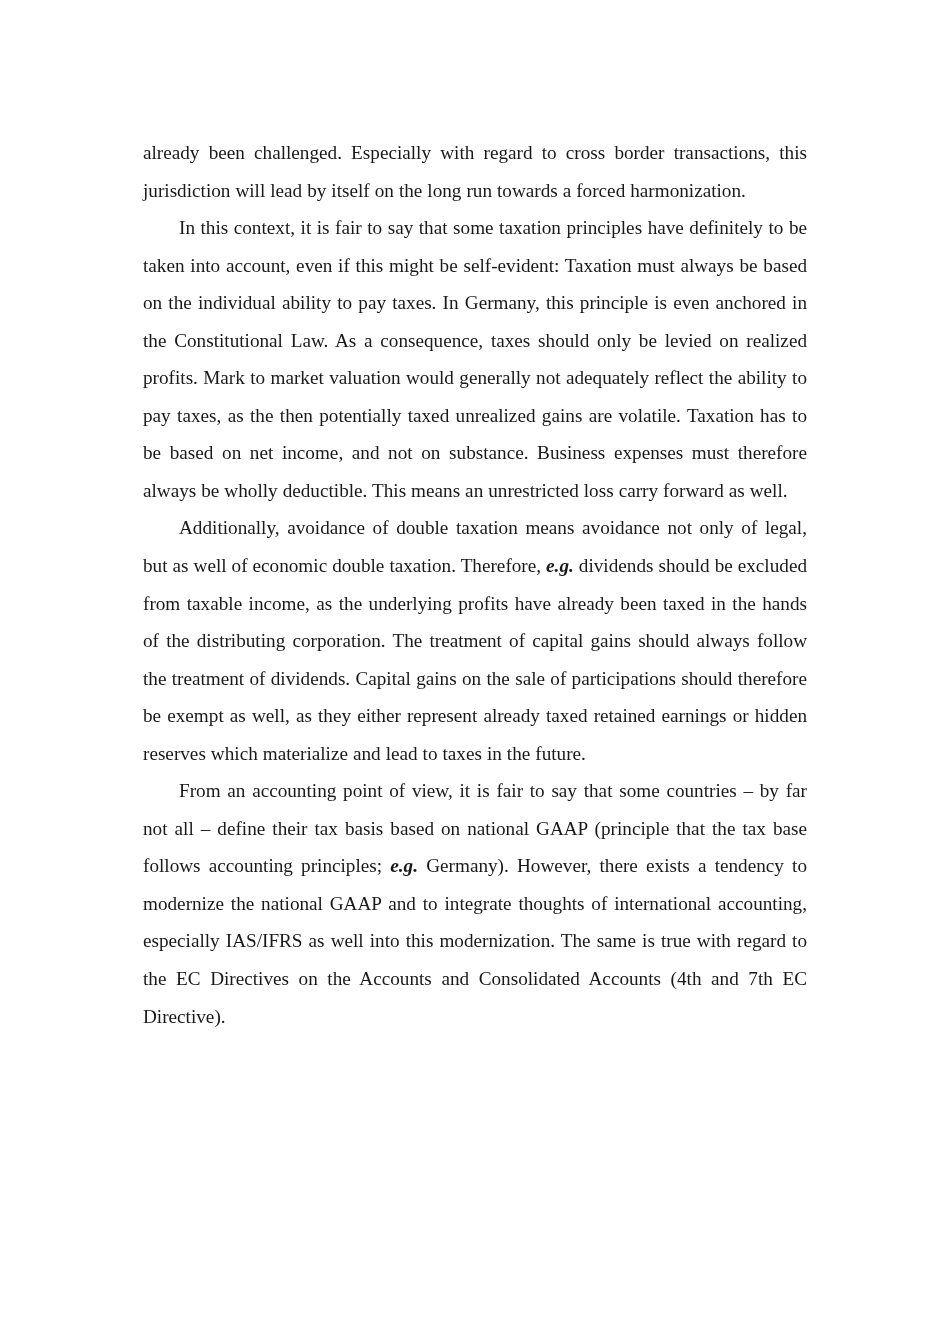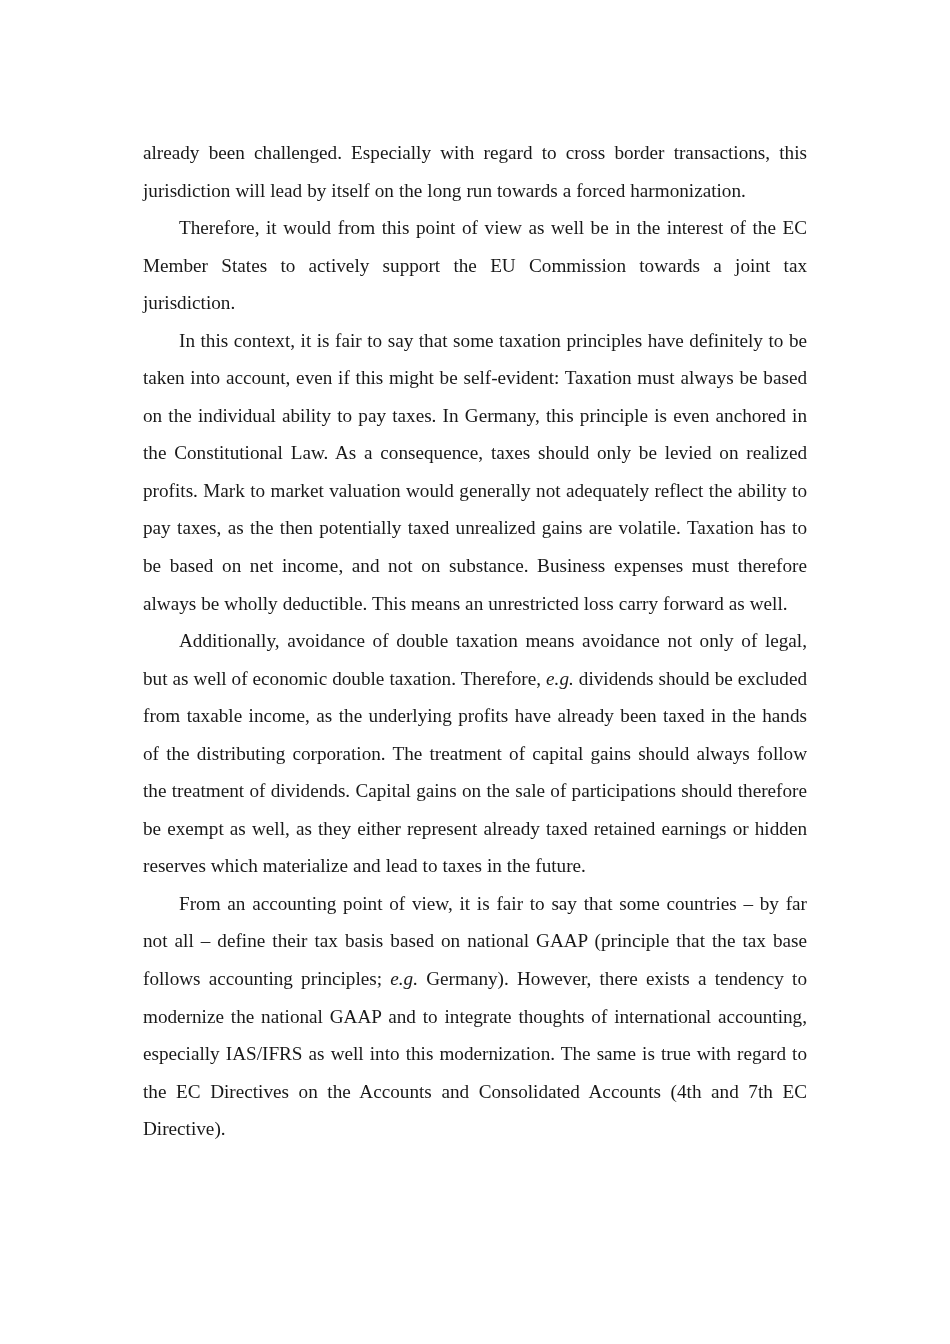--- a/index.html
+++ b/index.html
@@ -50,32 +50,32 @@
     hyphens: none;
     -webkit-hyphens: none;
     word-spacing: 0.01em;
   }
   p.para.no-indent {
     text-indent: 0;
   }
   
   em.it {
     font-style: italic;
+    font-weight: bold;
   }
 </style>
 </head>
 <body>
 
 <div class="page">
 
   <div class="page-header"></div>
 
   <div class="text-column">
     <p class="para no-indent">already been challenged. Especially with regard to cross border transactions, this jurisdiction will lead by itself on the long run towards a forced harmonization.</p>
-    <p class="para">Therefore, it would from this point of view as well be in the interest of the EC Member States to actively support the EU Commission towards a joint tax jurisdiction.</p>
     <p class="para">In this context, it is fair to say that some taxation principles have definitely to be taken into account, even if this might be self-evident: Taxation must always be based on the individual ability to pay taxes. In Germany, this principle is even anchored in the Constitutional Law. As a consequence, taxes should only be levied on realized profits. Mark to market valuation would generally not adequately reflect the ability to pay taxes, as the then potentially taxed unrealized gains are volatile. Taxation has to be based on net income, and not on substance. Business expenses must therefore always be wholly deductible. This means an unrestricted loss carry forward as well.</p>
     <p class="para">Additionally, avoidance of double taxation means avoidance not only of legal, but as well of economic double taxation. Therefore, <em class="it">e.g.</em> dividends should be excluded from taxable income, as the underlying profits have already been taxed in the hands of the distributing corporation. The treatment of capital gains should always follow the treatment of dividends. Capital gains on the sale of participations should therefore be exempt as well, as they either represent already taxed retained earnings or hidden reserves which materialize and lead to taxes in the future.</p>
     <p class="para">From an accounting point of view, it is fair to say that some countries – by far not all – define their tax basis based on national GAAP (principle that the tax base follows accounting principles; <em class="it">e.g.</em> Germany). However, there exists a tendency to modernize the national GAAP and to integrate thoughts of international accounting, especially IAS/IFRS as well into this modernization. The same is true with regard to the EC Directives on the Accounts and Consolidated Accounts (4th and 7th EC Directive).</p>
   </div>
 
   <div class="page-footer"></div>
 
 </div>
 
 </body></html>

